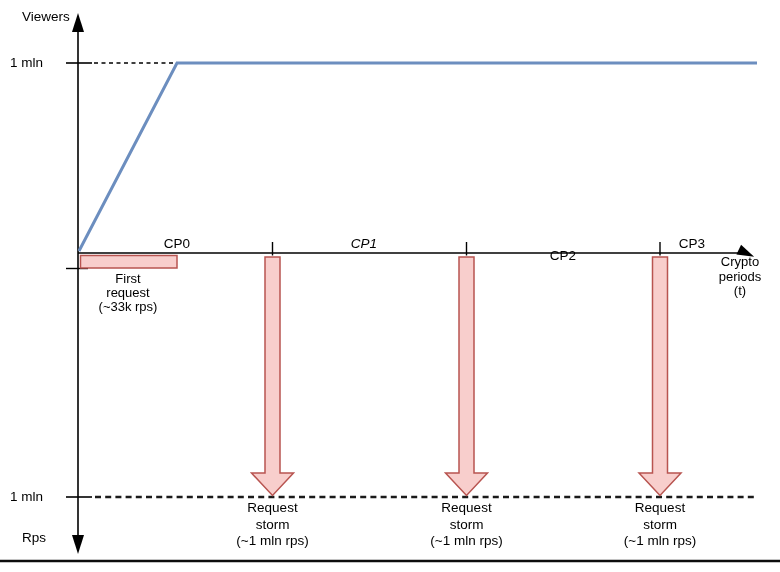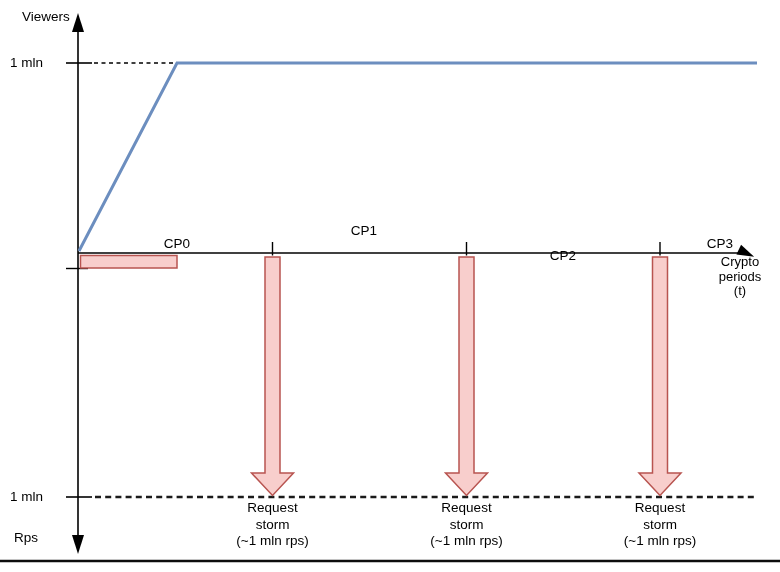--- a/index.html
+++ b/index.html
@@ -110,36 +110,39 @@
     <path d="M -7.5 257 L -7.5 473 L -21 473 L 0 495.5 L 21 473 L 7.5 473 L 7.5 257 Z" transform="translate(660,0)" class="storm-shape"></path>
 
     <line x1="0" y1="561" x2="780" y2="561" class="bottom-rule"></line>
   </svg>
 
   <div class="lbl axis-cap" style="left:22px; top:9px;">Viewers</div>
 
   <div class="lbl right" style="left:10px; top:55px; width:52px;">1 mln</div>
 
   <div class="lbl center" style="left:157px; top:236px; width:40px;">CP0</div>
-  <div class="lbl center" style="left:344px; top:223px; width:40px;">CP1</div>
+  <div class="lbl center" style="left:344px; top:236px; width:40px;font-style:italic;">CP1</div>
   <div class="lbl center" style="left:543px; top:248px; width:40px;">CP2</div>
-  <div class="lbl center" style="left:700px; top:236px; width:40px;">CP3</div>
+  <div class="lbl center" style="left:672px; top:236px; width:40px;">CP3</div>
 
   <div class="lbl center" style="left:698px; top:255px; width:84px; line-height:14.5px; font-size:13px;">Crypto
 periods
 (t)</div>
 
+  <div class="lbl center" style="left:78px; top:272px; width:100px; line-height:14px; font-size:13px;">First
+request
+(~33k rps)</div>
 
   <div class="lbl center storm-lbl" style="left:212px; top:500px; width:121px;">Request
 storm
 (~1 mln rps)</div>
   <div class="lbl center storm-lbl" style="left:406px; top:500px; width:121px;">Request
 storm
 (~1 mln rps)</div>
   <div class="lbl center storm-lbl" style="left:599.5px; top:500px; width:121px;">Request
 storm
 (~1 mln rps)</div>
 
   <div class="lbl right" style="left:10px; top:489px; width:52px;">1 mln</div>
 
-  <div class="lbl axis-cap" style="left:14px; top:530px;">Rps</div>
+  <div class="lbl axis-cap" style="left:22px; top:530px;">Rps</div>
 
 </div>
 
 </body></html>

